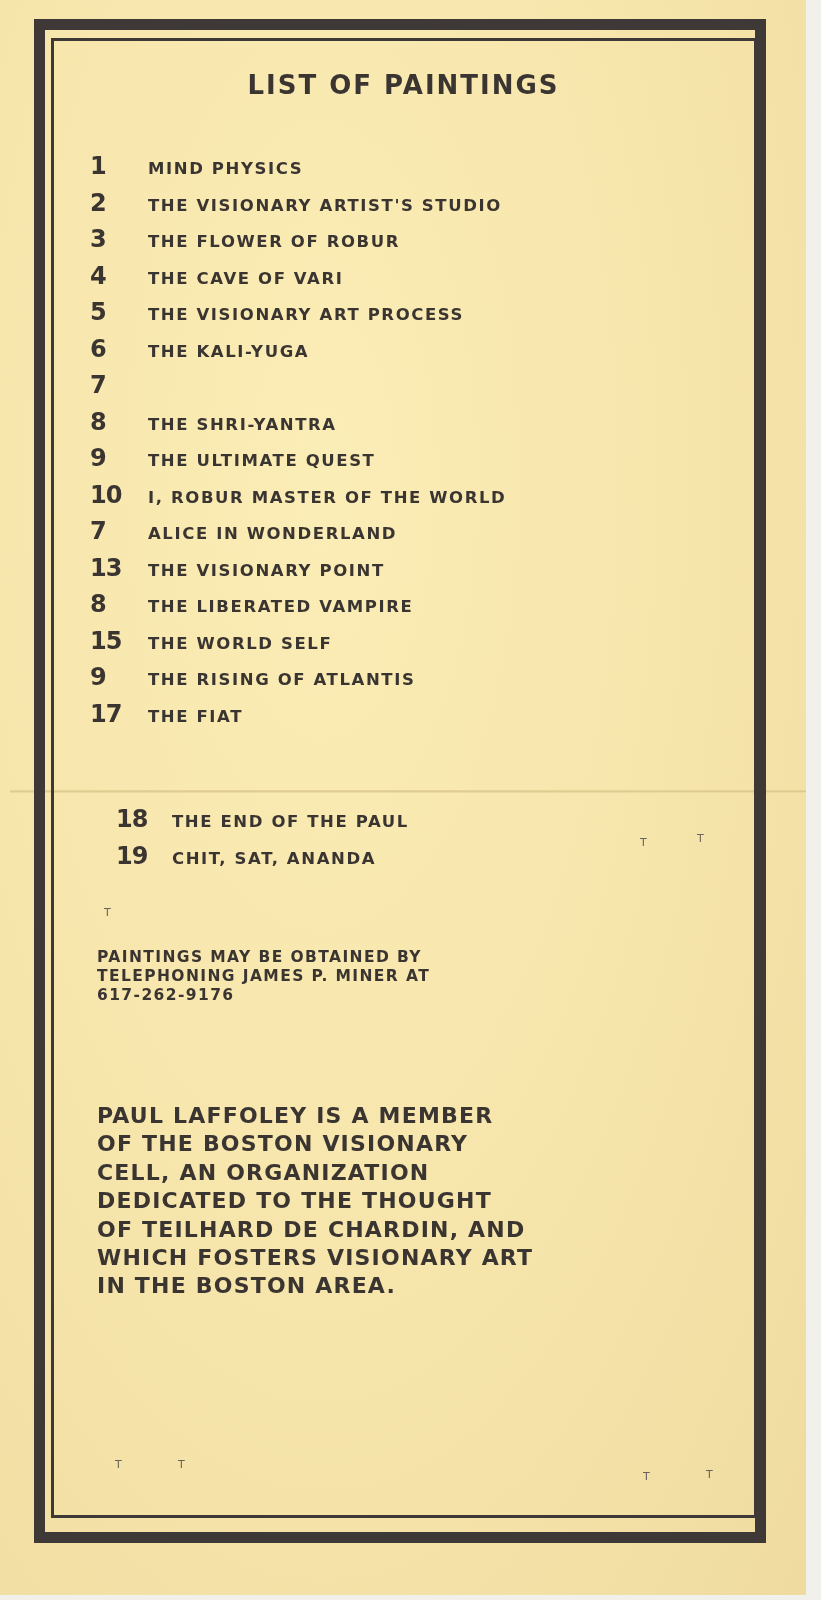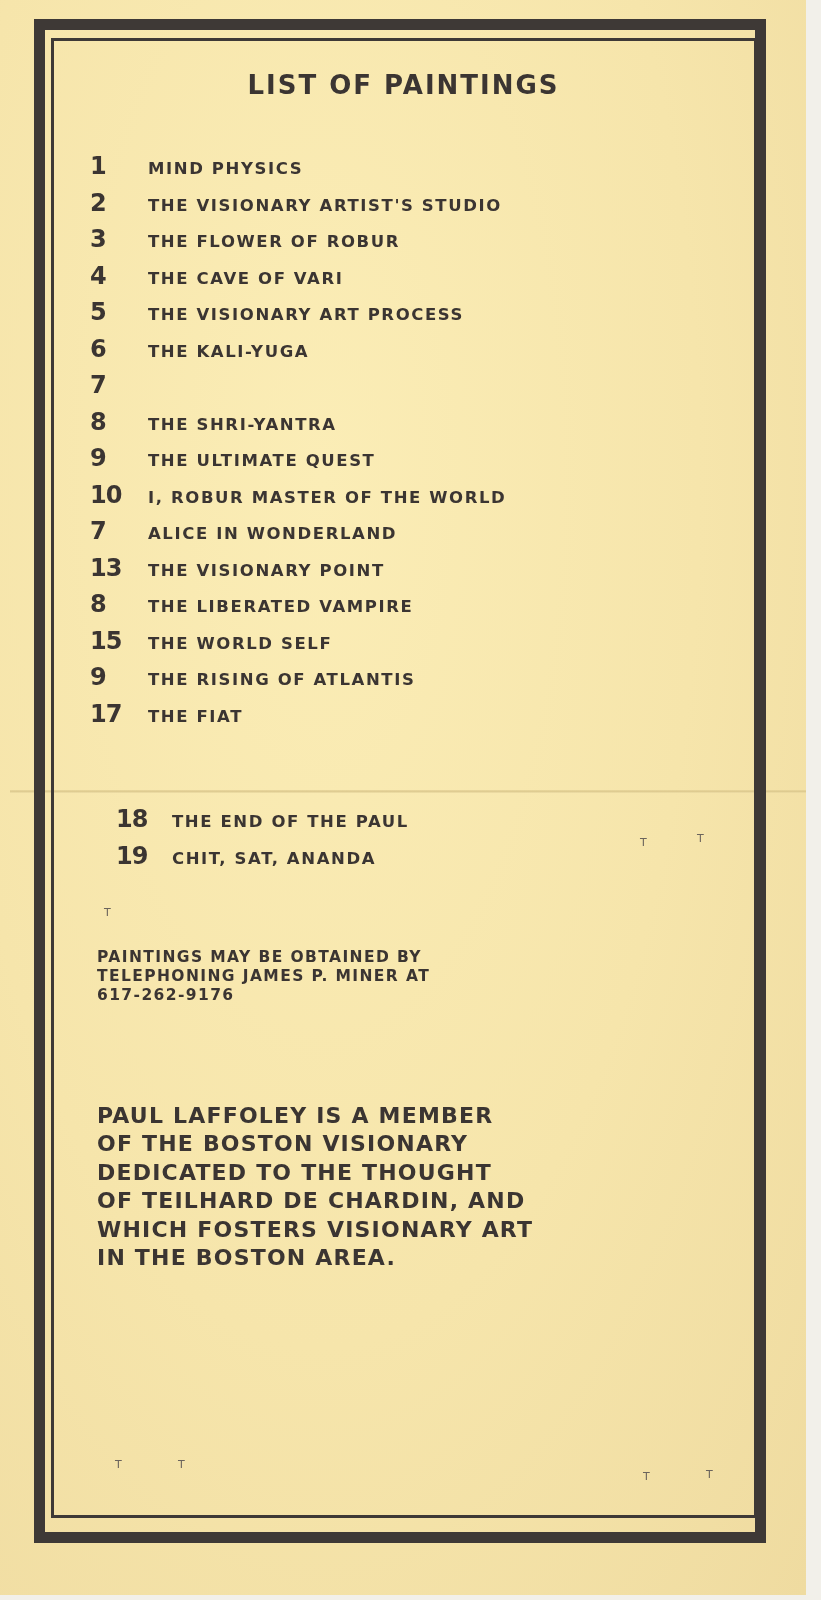--- a/index.html
+++ b/index.html
@@ -138,20 +138,21 @@
 
 <div class="info ink">
   <div>PAINTINGS MAY BE OBTAINED BY</div>
   <div>TELEPHONING JAMES P. MINER AT</div>
   <div>617-262-9176</div>
 </div>
 
 <div class="bio ink">
   <div>PAUL LAFFOLEY IS A MEMBER</div>
   <div>OF THE BOSTON VISIONARY</div>
+  <div>CELL, AN ORGANIZATION</div>
   <div>DEDICATED TO THE THOUGHT</div>
   <div>OF TEILHARD DE CHARDIN, AND</div>
   <div>WHICH FOSTERS VISIONARY ART</div>
   <div>IN THE BOSTON AREA.</div>
 </div>
 
 <span class="speck" style="left:104px;top:906px;">ꓔ</span>
 <span class="speck" style="left:640px;top:836px;">ꓔ</span>
 <span class="speck" style="left:697px;top:832px;">ꓔ</span>
 <span class="speck" style="left:115px;top:1458px;">ꓔ</span>

